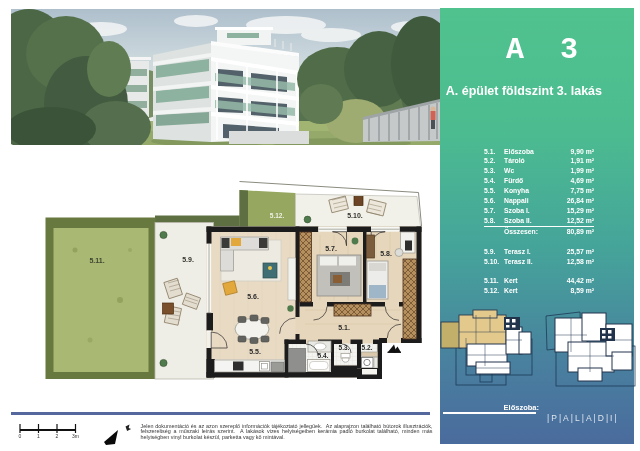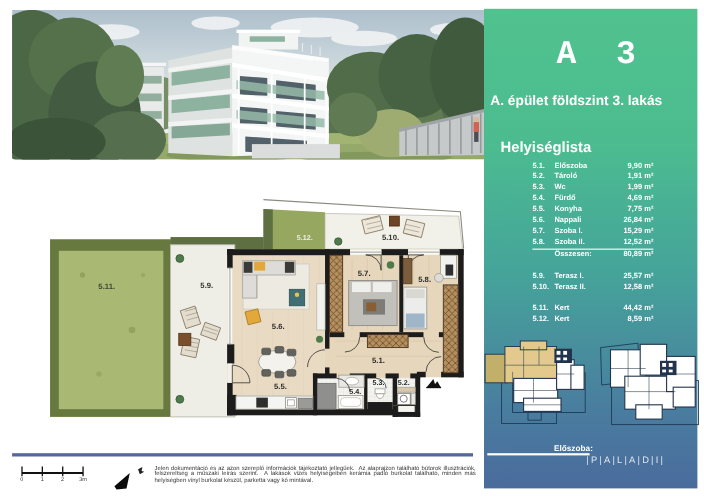--- a/index.html
+++ b/index.html
@@ -450,21 +450,20 @@
     <rect x="387.5" y="351.7" width="13.5" height="1.2"></rect>
   </g>
 </svg>
 
 <div class="abs" style="left:440px;top:8px;width:194px;height:436px;background:linear-gradient(180deg,#50c28e 0%,#4cbc90 28%,#45a49a 55%,#497f9f 82%,#4a6b9d 100%);color:#fff;">
 
   <div class="abs" style="left:5px;top:25px;width:194px;text-align:center;font-size:30px;font-weight:bold;letter-spacing:0px;font-family:Liberation Mono, monospace;">A&nbsp;&nbsp;3</div>
 
   <div class="abs" style="left:0;top:75.5px;width:162px;text-align:right;font-size:12.5px;font-weight:bold;">A. épület földszint 3. lakás</div>
 
-  <div class="abs" style="left:15px;top:118px;font-size:13.5px;font-weight:bold;">Helyiséglista</div>
 
   <div class="abs" style="left:44px;top:138.5px;width:110px;font-size:6.8px;font-weight:bold;line-height:9.95px;">
     <div><span style="display:inline-block;width:20px;">5.1.</span><span>Előszoba</span><span style="float:right;">9,90 m²</span></div>
     <div><span style="display:inline-block;width:20px;">5.2.</span><span>Tároló</span><span style="float:right;">1,91 m²</span></div>
     <div><span style="display:inline-block;width:20px;">5.3.</span><span>Wc</span><span style="float:right;">1,99 m²</span></div>
     <div><span style="display:inline-block;width:20px;">5.4.</span><span>Fürdő</span><span style="float:right;">4,69 m²</span></div>
     <div><span style="display:inline-block;width:20px;">5.5.</span><span>Konyha</span><span style="float:right;">7,75 m²</span></div>
     <div><span style="display:inline-block;width:20px;">5.6.</span><span>Nappali</span><span style="float:right;">26,84 m²</span></div>
     <div><span style="display:inline-block;width:20px;">5.7.</span><span>Szoba I.</span><span style="float:right;">15,29 m²</span></div>
     <div style="border-bottom:0.8px solid #fff;"><span style="display:inline-block;width:20px;">5.8.</span><span>Szoba II.</span><span style="float:right;">12,52 m²</span></div>
@@ -529,21 +528,21 @@
         </g>
     <g stroke="#22344c" stroke-width="0.5" fill="none">
       <path d="M11,31 h32 M27,14 v34 M24,52 h46 M46,38 v30 M62,36 h26"></path>
     </g>
   </svg>
 
   <div class="abs" style="left:0;top:395px;width:99px;text-align:right;font-size:7.5px;font-weight:bold;">Előszoba:</div>
 
   <div class="abs" style="left:3px;top:404px;width:93px;height:1.8px;background:#fff;"></div>
 
-  <div class="abs" style="left:93px;top:404.5px;font-size:8.5px;letter-spacing:2px;color:rgba(255,255,255,0.82);">|P|A|L|A|D|I|</div>
+  <div class="abs" style="left:107px;top:404.5px;font-size:8.5px;letter-spacing:2px;color:rgba(255,255,255,0.82);">|P|A|L|A|D|I|</div>
 </div>
 
 <div class="abs" style="left:11px;top:412px;width:419px;height:2.6px;background:#54689e;"></div>
 
 <svg class="abs" style="left:10px;top:420px;" width="100" height="25" viewBox="0 0 100 25">
   <line x1="10" y1="10" x2="65.5" y2="10" stroke="#111" stroke-width="2"></line>
   <g stroke="#111" stroke-width="1.2">
     <line x1="10" y1="4" x2="10" y2="13"></line>
     <line x1="28.5" y1="4" x2="28.5" y2="13"></line>
     <line x1="47" y1="4" x2="47" y2="13"></line>

